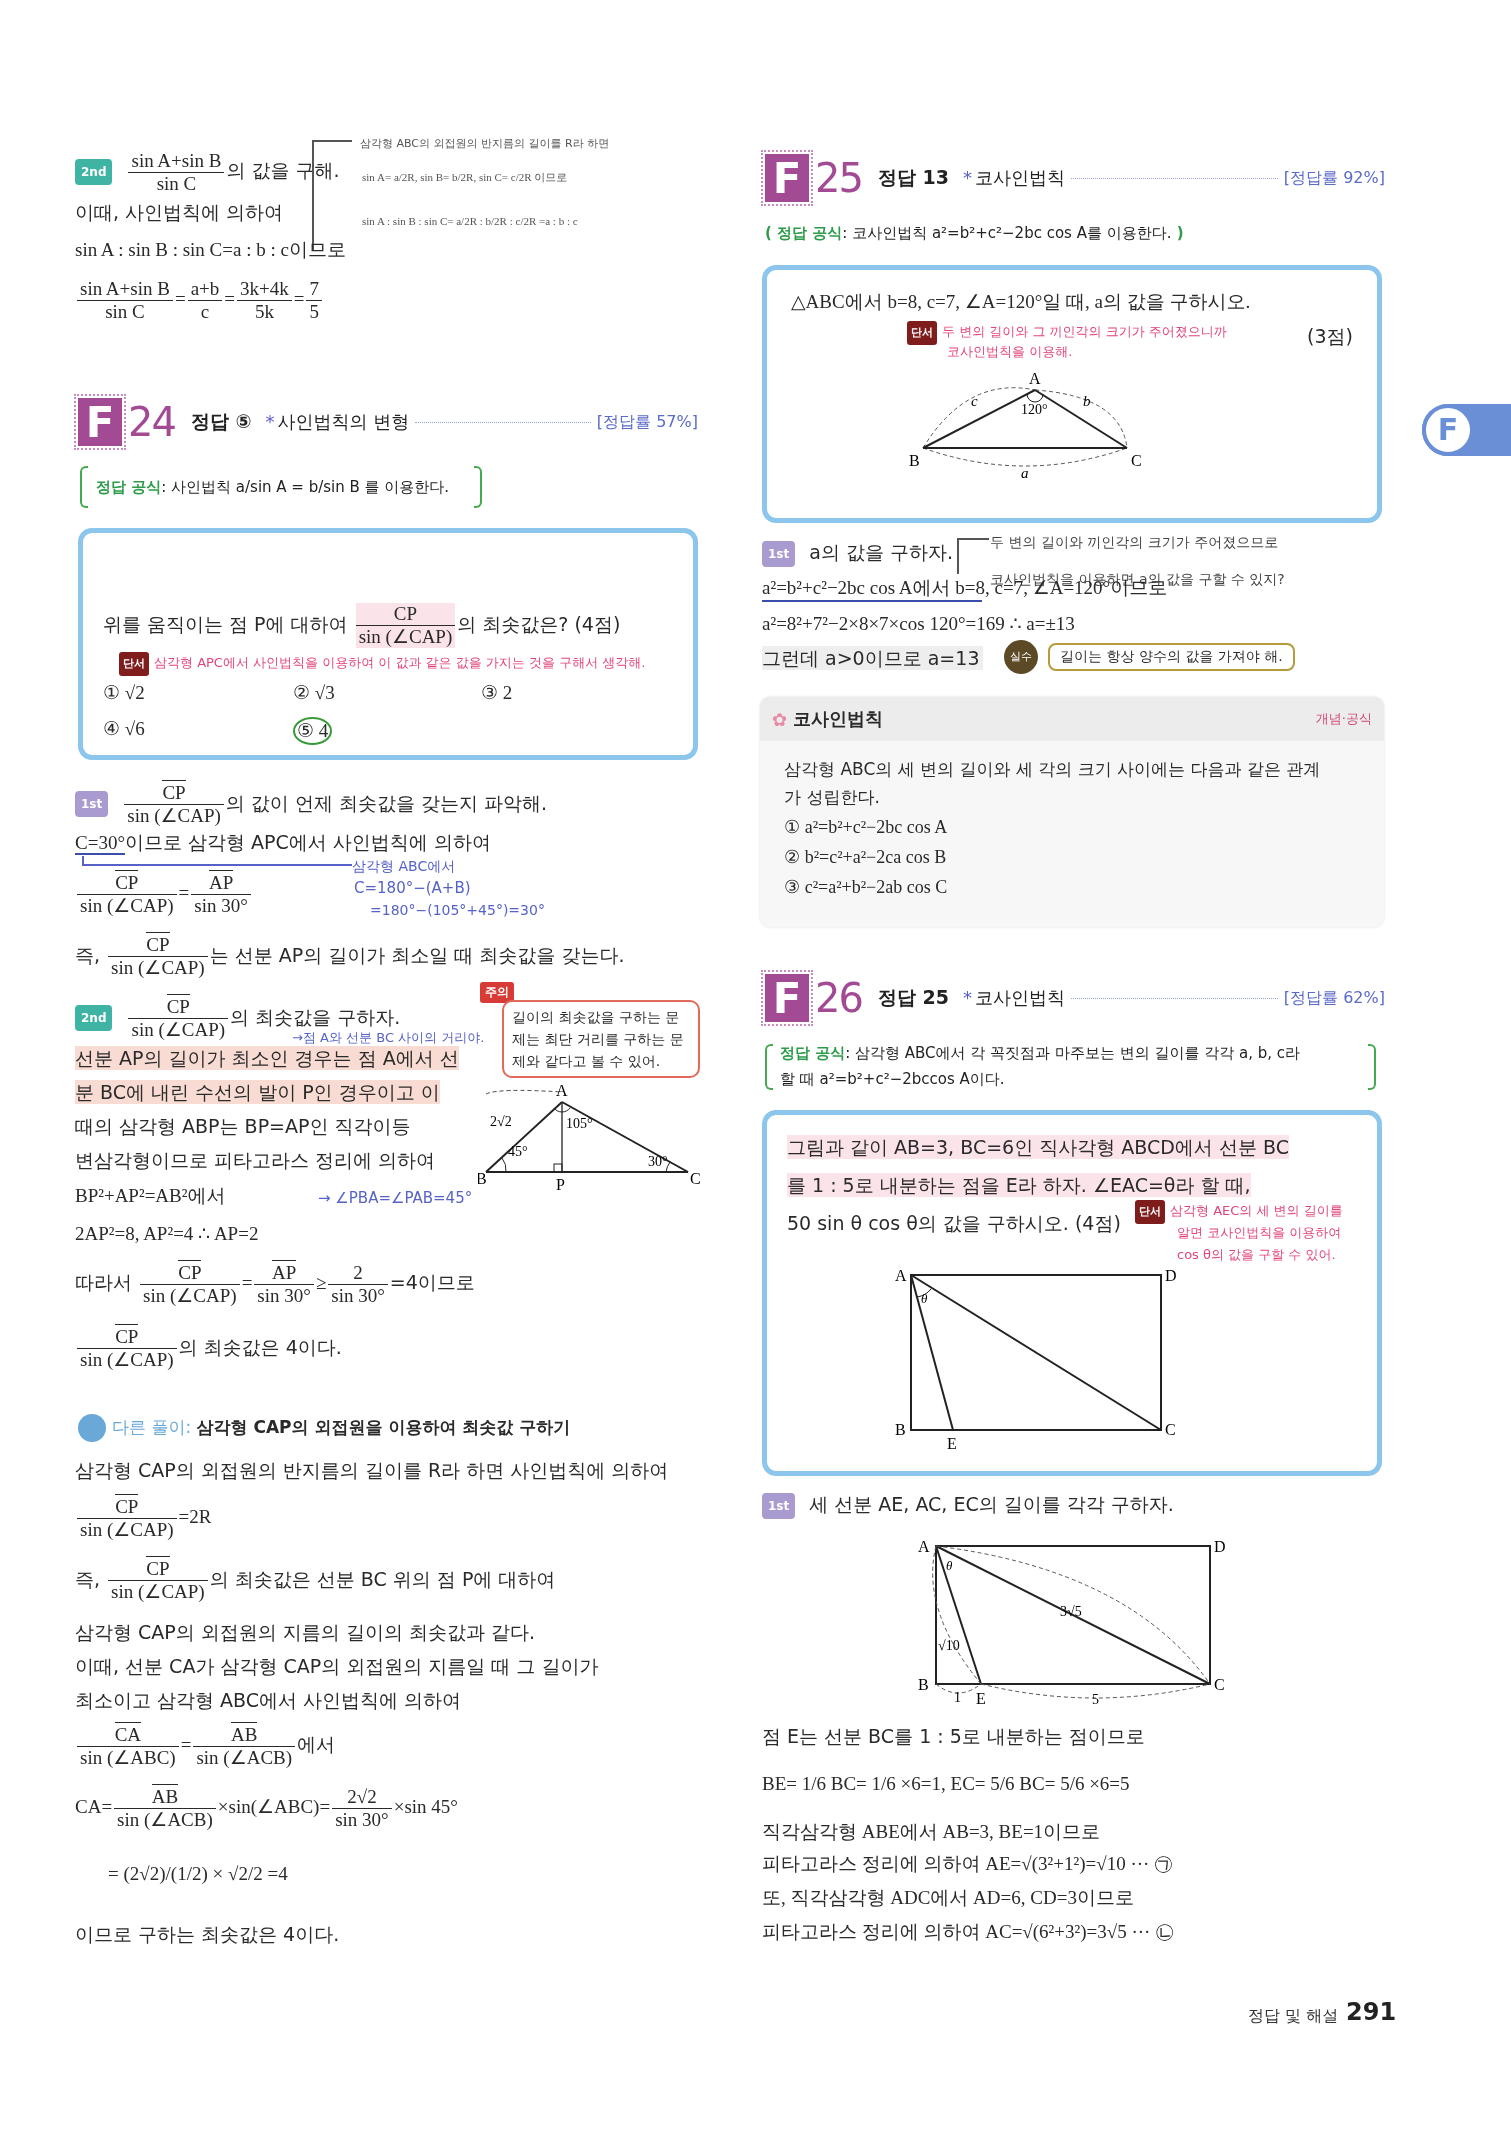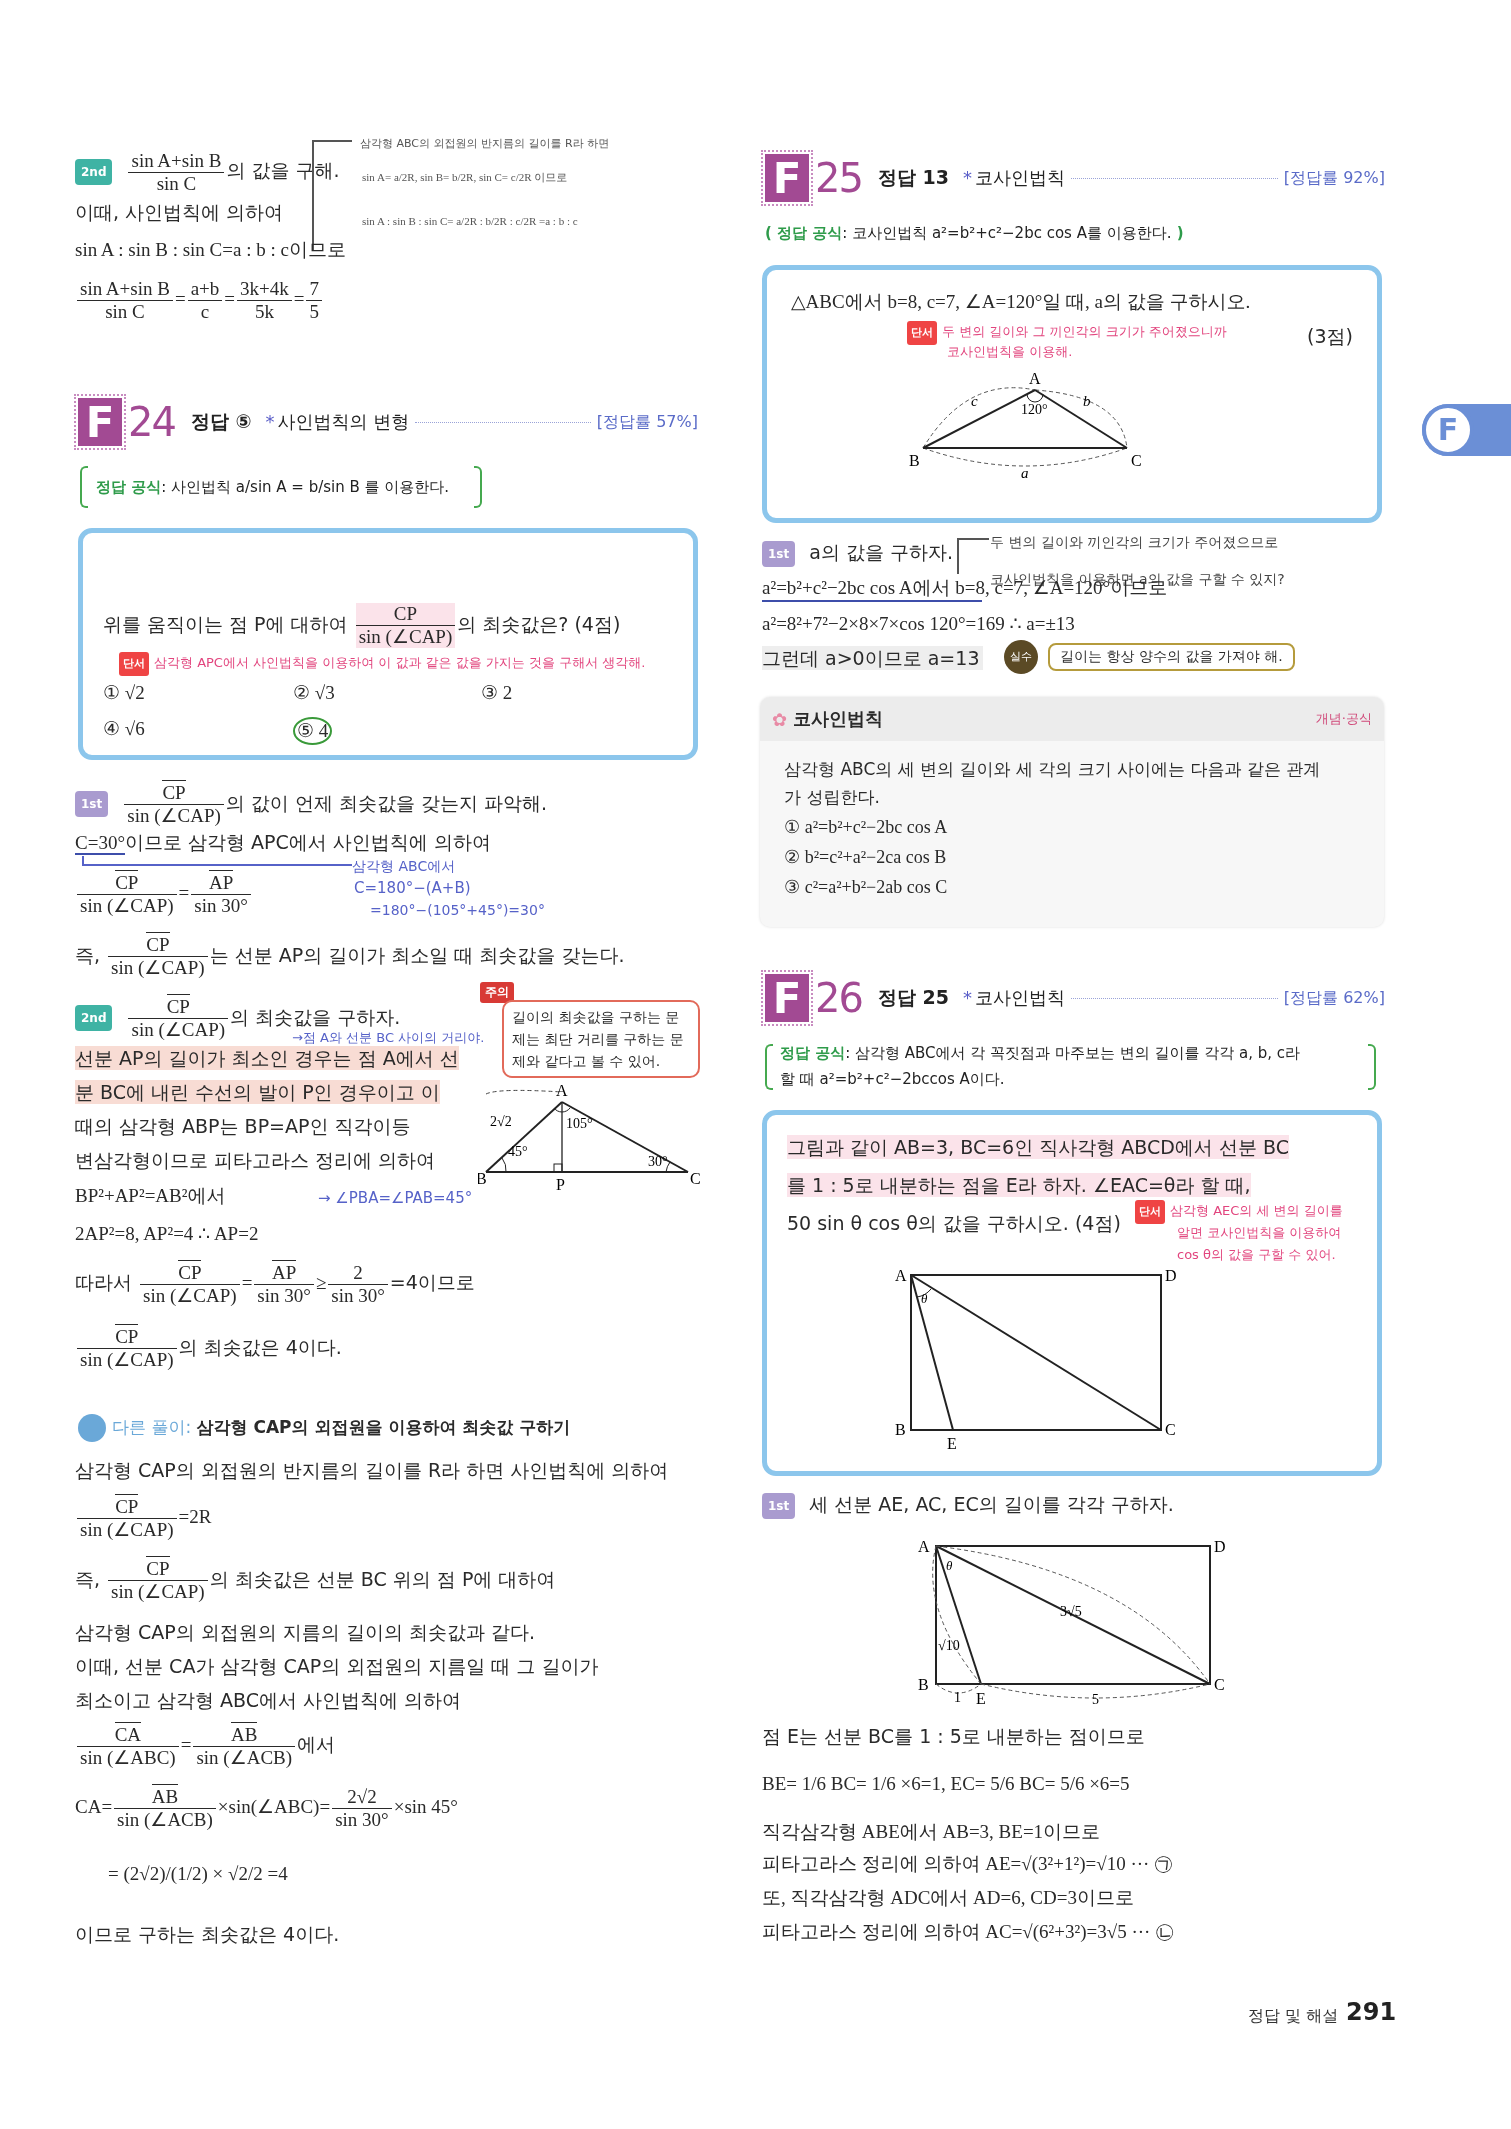--- a/index.html
+++ b/index.html
@@ -6,21 +6,21 @@
   html, body { width: 1511px; height: 2129px; background: #ffffff; }
   body { position: relative; font-family: "DejaVu Serif", serif; color: #2a2a2a; overflow: hidden; }
   .sans { font-family: "DejaVu Sans", sans-serif; }
   .serif { font-family: "Liberation Serif", serif; }
   .abs { position: absolute; }
   .ln { position: absolute; white-space: nowrap; font-size: 19px; line-height: 24px; }
   .ln.sm { font-size: 11px; line-height: 19px; }
   .badge { display: inline-block; font-family: "DejaVu Sans", sans-serif; font-weight: bold; color: #fff; font-size: 12px; padding: 1px 6px; border-radius: 4px; margin-right: 14px; vertical-align: middle; }
   .b-1st { background: #a99bcf; }
   .b-2nd { background: #3fb3a4; }
-  .hint-tag { display:inline-block; background:#ef4444; color:#fff; font-family:"DejaVu Sans",sans-serif; font-weight:bold; font-size:11px; padding:0 4px; border-radius:3px; margin-right:5px; }
+  .hint-tag { display:inline-block; background:#7f1d1d; color:#fff; font-family:"DejaVu Sans",sans-serif; font-weight:bold; font-size:11px; padding:0 4px; border-radius:3px; margin-right:5px; }
   .hint { color: #e2457e; font-family: "DejaVu Sans", sans-serif; font-size: 13px; }
   .note-blue { color: #5662c8; font-family: "DejaVu Sans", sans-serif; font-size: 14px; }
   .frac { display: inline-block; vertical-align: middle; text-align: center; margin: 0 2px; }
   .frac > span { display: block; line-height: 1.15; padding: 0 3px; }
   .frac > span.num { border-bottom: 1.3px solid #2a2a2a; }
   .ov { border-top: 1.3px solid #2a2a2a; padding-top: 1px; }
   .ul { border-bottom: 2px solid #3d4eaa; }
   .hl { background: #f8dcd4; }
   .hlp { background: #fbe3ea; }
   .hlg { background: #eeeeee; }

